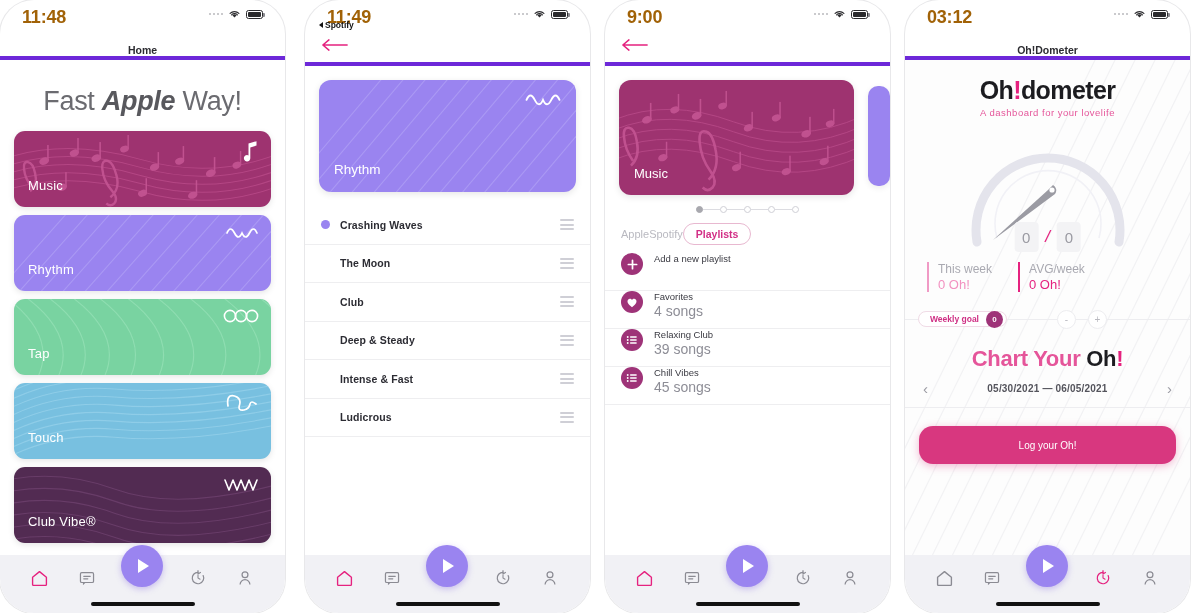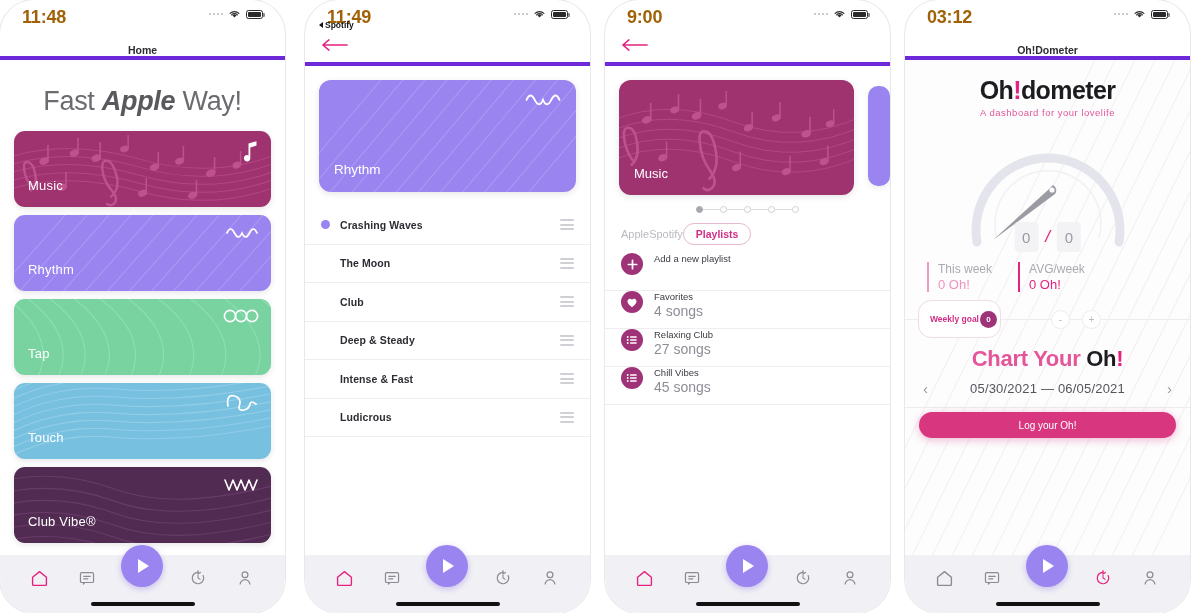--- a/index.html
+++ b/index.html
@@ -155,40 +155,40 @@
   .stats { display:flex; padding:8px 22px 0 22px; gap:26px; }
   .stat { border-left:2.5px solid #e5227f; padding-left:9px; }
   .stat.light { border-left-color:#f09ac5; }
   .stat-lbl { font-size:12px; color:#a9a9b1; margin-bottom:1px; }
   .stat-val { font-size:13px; font-weight:normal; color:#e5227f; }
   .stat.light .stat-val { color:#f291c0; }
   .goal-row { position:relative; margin-top:16px; height:22px; display:flex; align-items:center; }
   .goal-line { position:absolute; left:0; right:0; top:50%; height:1px; background:#ededf0; }
   .goal-pill {
     position:relative; z-index:2; margin-left:13px; background:#fff;
-    border:1px solid #f0dbe6; border-radius:13px; height:38px;
-    display:flex; align-items:center; gap:1px; padding:0 3px 0 11px;
+    border:1px solid #f0dbe6; border-radius:13px; height:16px;
+    display:flex; align-items:center; gap:7px; padding:0 3px 0 11px;
   }
   .goal-pill span { font-size:8.5px; font-weight:bold; color:#cf2f84; }
   .goal-badge { width:17px; height:17px; border-radius:50%; background:#9e3378; color:#fff; font-size:8px; display:flex; align-items:center; justify-content:center; font-weight:bold; }
   .goal-btn {
     position:relative; z-index:2; width:19px; height:19px; border-radius:50%;
     background:#fff; border:1px solid #ededf0; color:#b9b9c0; font-size:10px;
     display:flex; align-items:center; justify-content:center;
   }
   .goal-btn.minus { margin-left:50px; }
   .goal-btn.plus { margin-left:12px; }
   .chart-title { text-align:center; font-size:22px; margin-top:16px; color:#e5559a; font-weight:bold; letter-spacing:-.3px; }
   .chart-title b { color:#1c1c20; }
   .chart-title i { color:#e5227f; font-style:normal; }
   .daterow { display:flex; align-items:center; justify-content:space-between; padding:8px 18px 10px 18px; border-bottom:1px solid #ededf0; }
-  .daterow .dtxt { font-size:13px; font-weight:normal; color:#54545c; letter-spacing:.2px;text-align:right; }
+  .daterow .dtxt { font-size:10px; font-weight:bold; color:#54545c; letter-spacing:.2px;text-align:right; }
   .chev { color:#9a9aa2; font-size:15px; font-weight:300; }
   .log-btn {
-    margin:4px 14px 0 14px; height:26px; border-radius:14px;
+    margin:18px 14px 0 14px; height:38px; border-radius:14px;
     background:#d8377f; color:#fff; font-size:10px;
     display:flex; align-items:center; justify-content:center;
     box-shadow:0 2px 8px rgba(216,55,127,.35);
   }
 </style>
 </head>
 <body>
 
 <div class="stage">
 
@@ -664,21 +664,21 @@
                     <circle cx="2" cy="5.5" r="1.1"></circle>
                     <circle cx="2" cy="9" r="1.1"></circle>
                     <rect x="4.6" y="1.2" width="8" height="1.6" rx=".8"></rect>
                     <rect x="4.6" y="4.7" width="8" height="1.6" rx=".8"></rect>
                     <rect x="4.6" y="8.2" width="8" height="1.6" rx=".8"></rect>
                   </g>
                 </svg>
             </div>
             <div class="pl-texts">
               <div class="pl-title">Relaxing Club</div>
-              <div class="pl-sub">27 songs</div>
+              <div class="pl-sub">39 songs</div>
             </div>
           </div>
           <div class="pl-row">
             <div class="pl-ico">
               <svg width="12" height="10" viewBox="0 0 14 11">
                   <g fill="#fff">
                     <circle cx="2" cy="2" r="1.1"></circle>
                     <circle cx="2" cy="5.5" r="1.1"></circle>
                     <circle cx="2" cy="9" r="1.1"></circle>
                     <rect x="4.6" y="1.2" width="8" height="1.6" rx=".8"></rect>

